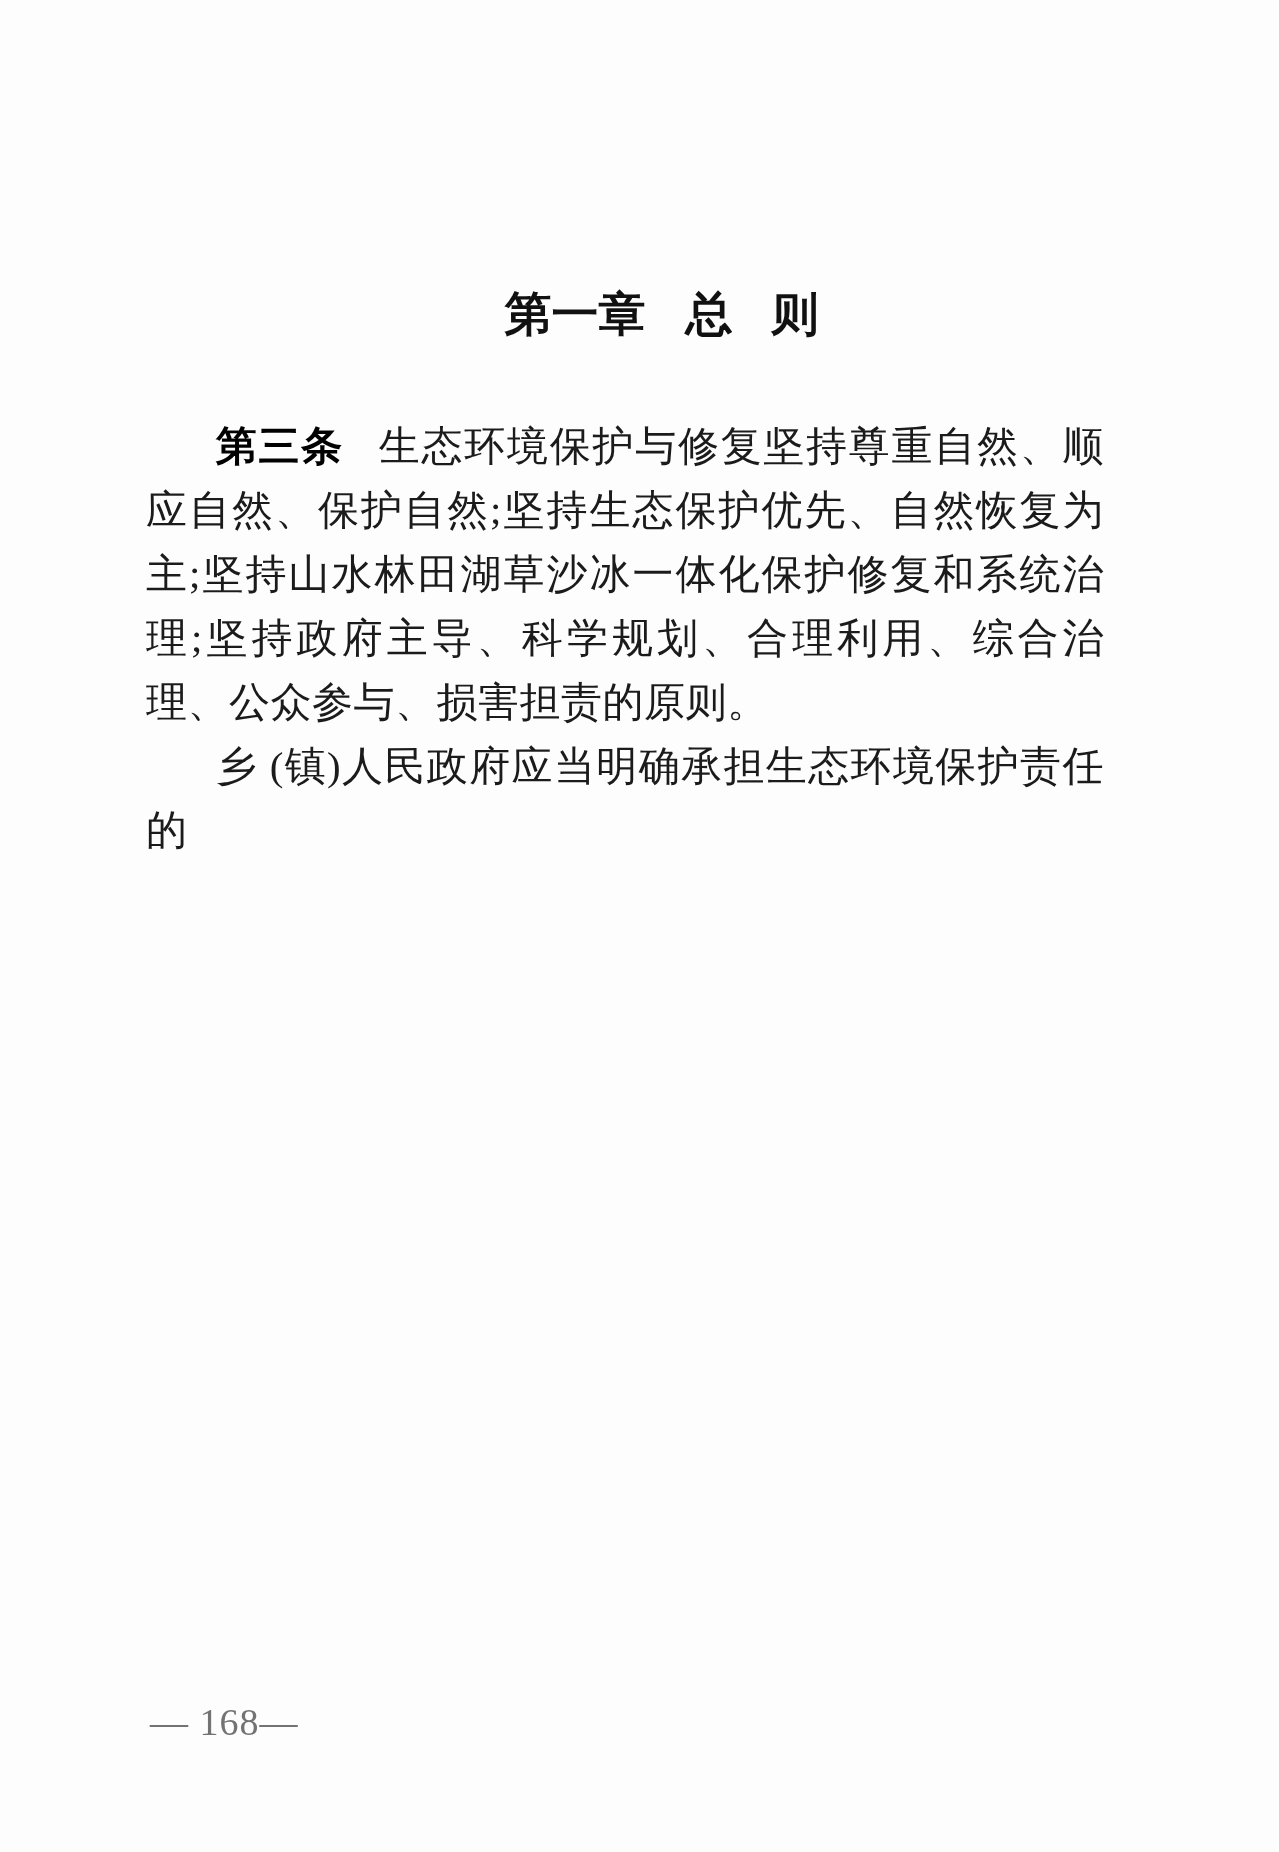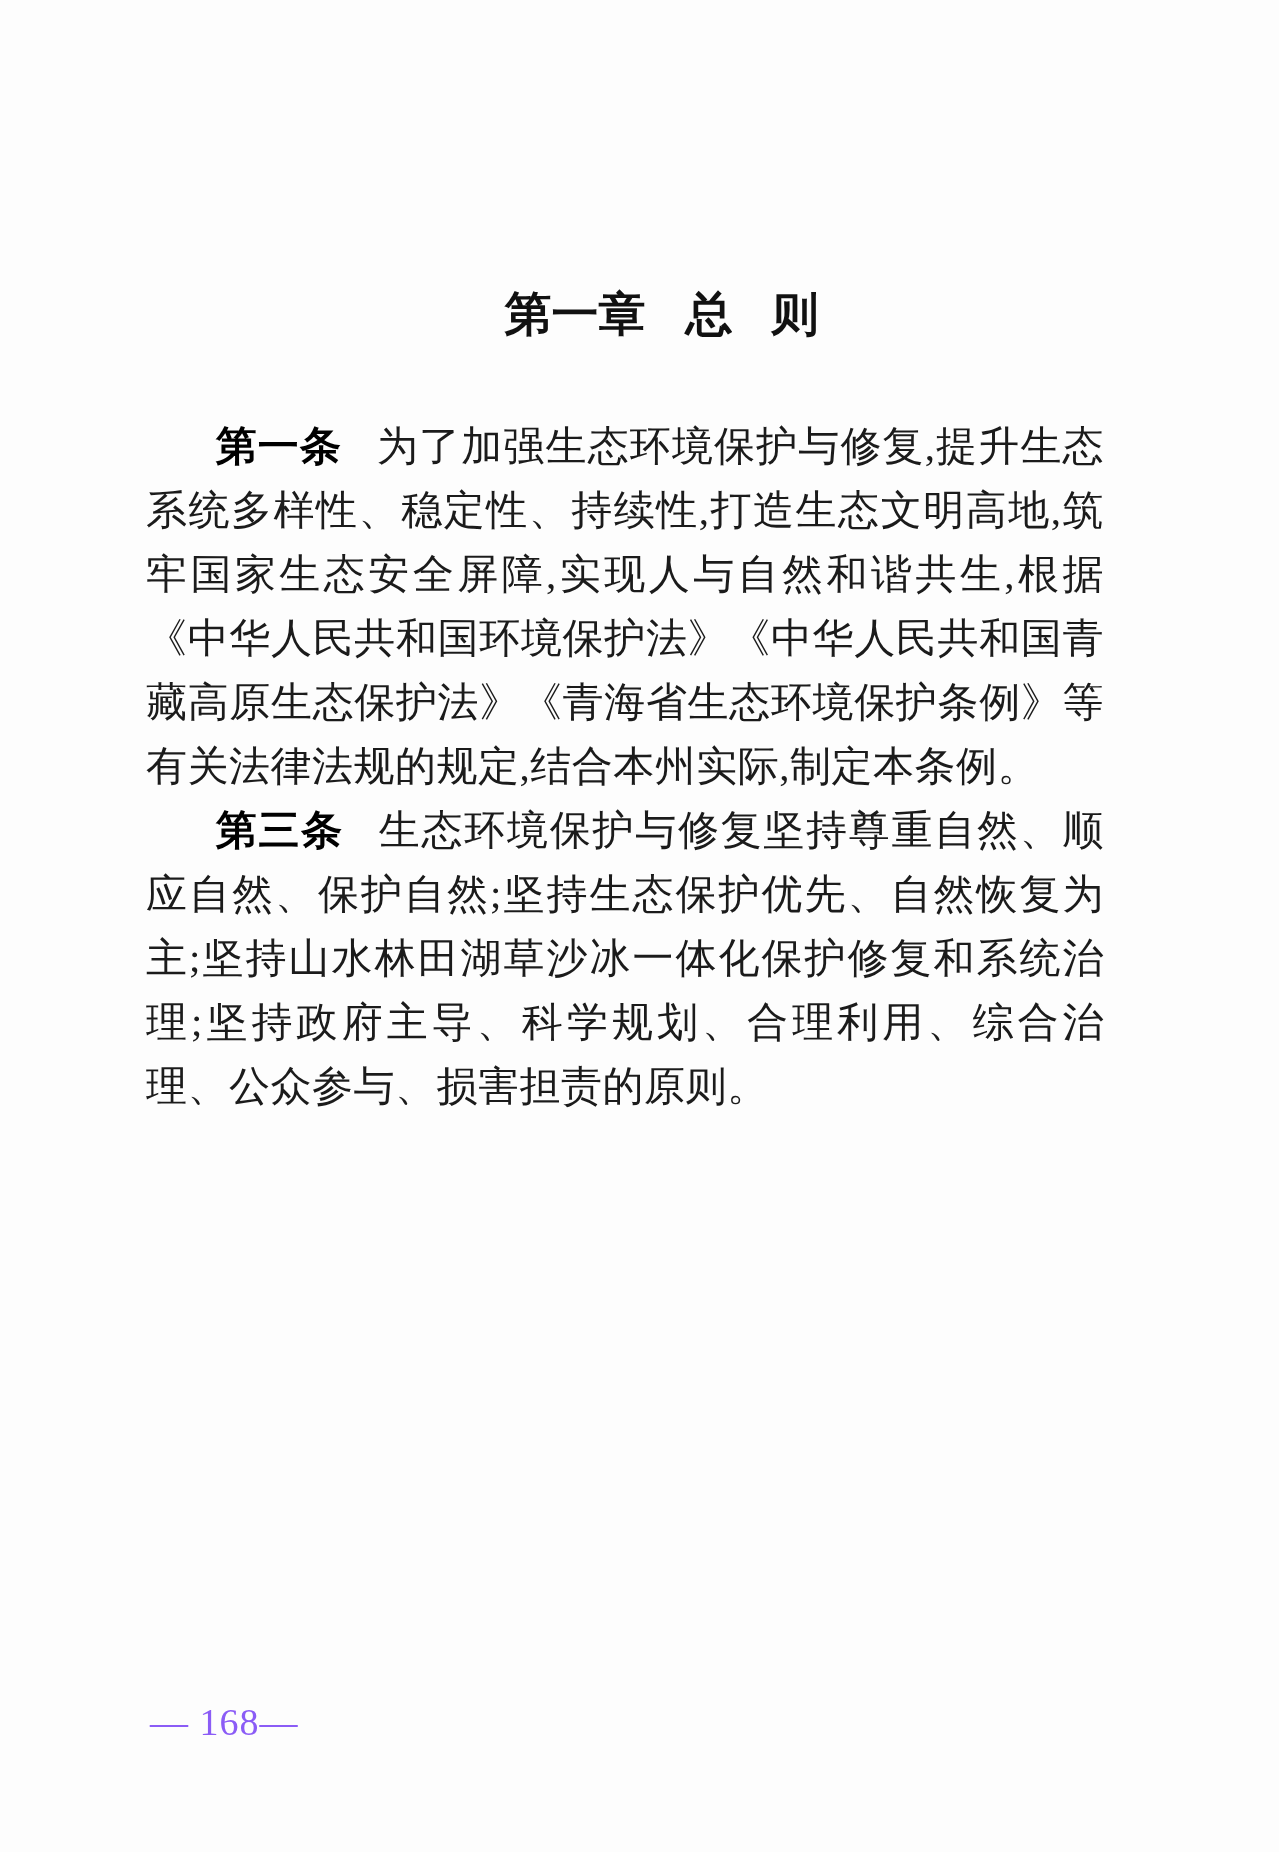--- a/index.html
+++ b/index.html
@@ -56,44 +56,44 @@
     font-weight: bold;
     color: #000;
     margin-right: 0.85em;
   }
   .page-footer {
     position: absolute;
     top: 1700px;
     left: 150px;
     font-size: 38px;
     line-height: 44px;
-    color: #8b5cf6;
+    color: #737373;
     letter-spacing: 1px;
   }
 </style>
 </head>
 <body>
 
 <div class="page">
 
   <div class="chapter-title">
     <span class="chapter-number">第一章</span><span class="chapter-name">总 则</span>
   </div>
 
   <div class="content">
 
-    <p class="para">
-      <b class="art-label">第一条</b><span>为了加强生态环境保护与修复,提升生态系统多样性、稳定性、持续性,打造生态文明高地,筑牢国家生态安全屏障,实现人与自然和谐共生,根据 《中华人民共和国环境保护法》《中华人民共和国青藏高原生态保护法》《青海省生态环境保护条例》等有关法律法规的规定,结合本州实际,制定本条例。</span>
-    </p>
 
 
     <p class="para">
       <b class="art-label">第三条</b><span>生态环境保护与修复坚持尊重自然、顺应自然、保护自然;坚持生态保护优先、自然恢复为主;坚持山水林田湖草沙冰一体化保护修复和系统治理;坚持政府主导、科学规划、合理利用、综合治理、公众参与、损害担责的原则。</span>
     </p>
 
 
 
+    <p class="para">
+      <span>乡 (镇)人民政府应当明确承担生态环境保护责任的</span>
+    </p>
 
   </div>
 
   <div class="page-footer">— 168—</div>
 
 </div>
 
 </body></html>

